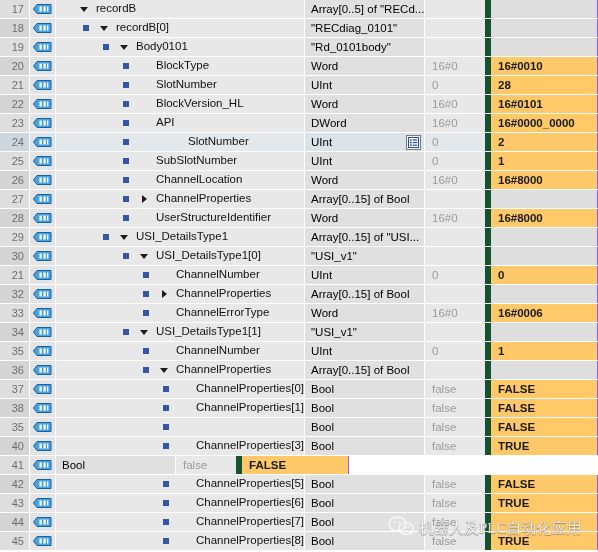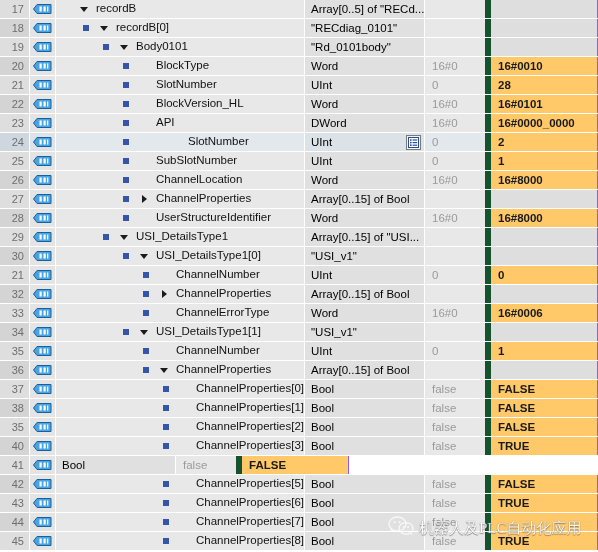--- a/index.html
+++ b/index.html
@@ -820,21 +820,20 @@
           <div class="ind-unit"></div>
           <div class="ind-unit"></div>
           <div class="ind-unit"></div>
           <div class="ind-unit"></div>
           <div class="ind-unit"></div>
           <div class="marker">
             <span class="sq"></span>
           </div>
           <div class="tri"></div>
         </div>
-        <span class="nlabel">ChannelProperties[2]</span>
       </div>
       <div class="cell c-type">
         <span class="tlabel">Bool</span>
       </div>
       <div class="cell c-def">false</div>
       <div class="cell c-val filled">FALSE</div>
     </div>
     <div class="row alt">
       <div class="cell c-num">40</div>
       <div class="cell c-tag">

